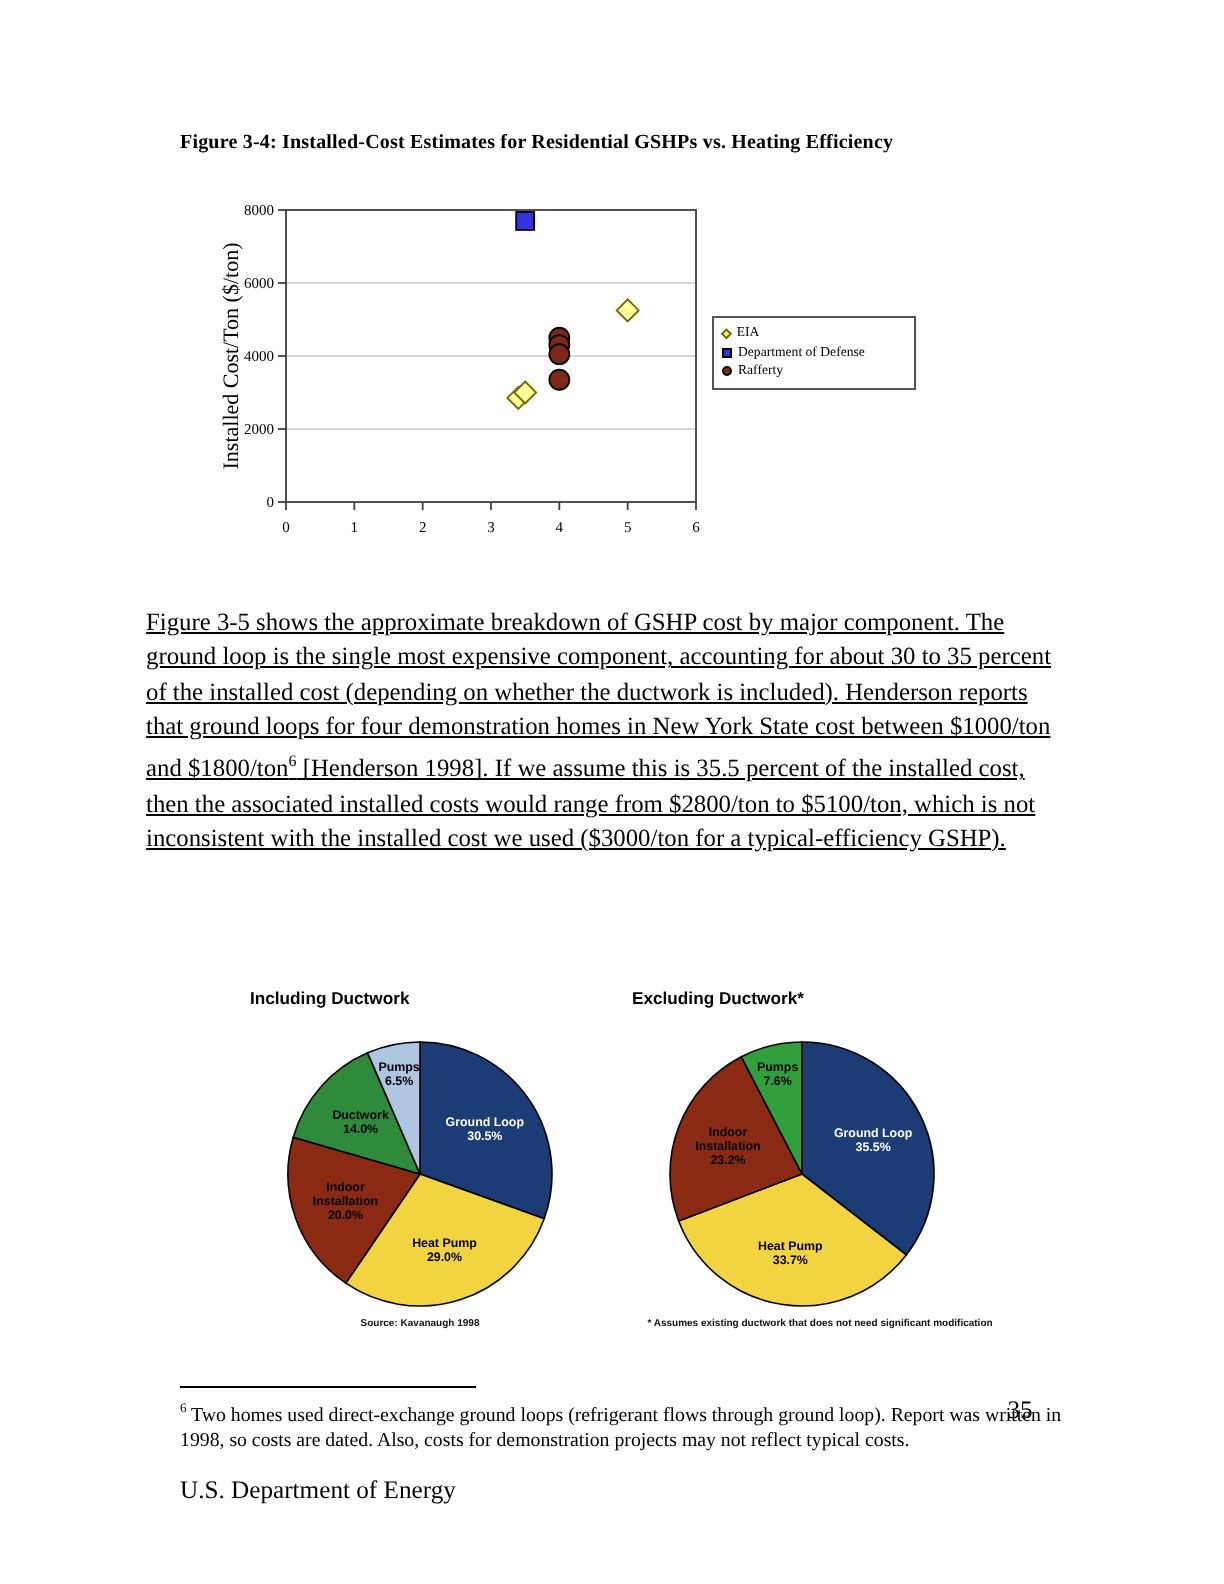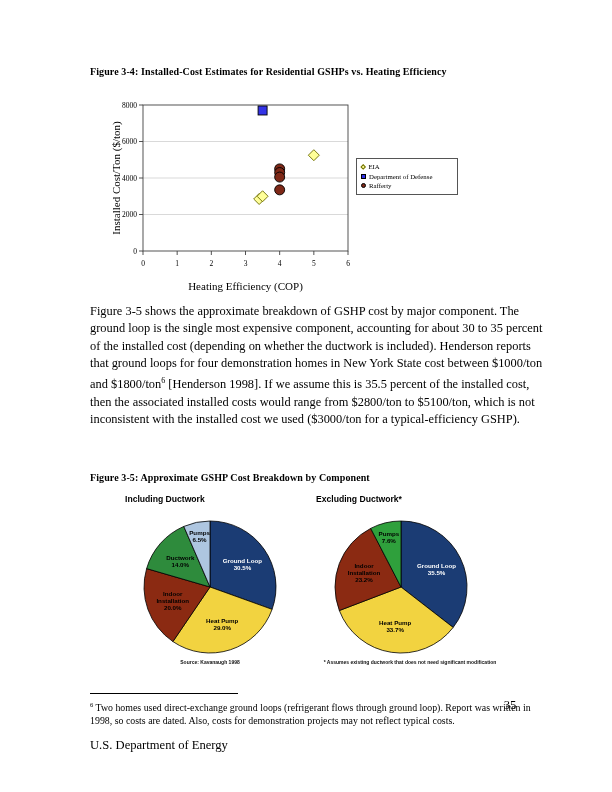--- a/index.html
+++ b/index.html
@@ -25,21 +25,21 @@
     position:absolute; left:256px; top:66px; width:102px;
     border:1px solid #555; background:#fff; padding:3px 4px 3px 4px;
     font-size:6.8px; line-height:9.5px;
   }
   .legend-item { display:flex; align-items:center; gap:3px; }
   .legend-icon { display:inline-block; width:5px; height:5px; flex:0 0 auto; }
   .legend-icon.diamond { transform:rotate(45deg); width:4.4px; height:4.4px; }
   .legend-icon.circle { border-radius:50%; }
 
   
-  #paragraph { position:absolute; left:90px; top:303px; width:460px; font-size:12.4px; line-height:17.3px; }
+  #paragraph { position:absolute; left:73px; top:303px; width:460px; font-size:12.4px; line-height:17.3px;text-decoration:underline; }
   #paragraph sup { font-size:8px; }
 
   
   .pie-title { position:absolute; width:170px; text-align:left; font-family:"Liberation Sans", sans-serif;
                font-weight:bold; font-size:8.6px; }
   #pie1-title { left:125px; top:494px; }
   #pie2-title { left:316px; top:494px; }
   .pie-svg { position:absolute; width:170px; height:150px; }
   #pie1-svg { left:125px; top:508px; }
   #pie2-svg { left:316px; top:508px; }
@@ -98,40 +98,38 @@
         <path d="M 159.16666666666666 101.4875 L 164.66666666666666 106.9875 L 159.16666666666666 112.4875 L 153.66666666666666 106.9875 Z" fill="#FFFF99" stroke="#6b6b00" stroke-width="0.9"></path>
         <path d="M 162.58333333333334 98.75 L 168.08333333333334 104.25 L 162.58333333333334 109.75 L 157.08333333333334 104.25 Z" fill="#FFFF99" stroke="#6b6b00" stroke-width="0.9"></path>
         <path d="M 213.83333333333334 57.6875 L 219.33333333333334 63.1875 L 213.83333333333334 68.6875 L 208.33333333333334 63.1875 Z" fill="#FFFF99" stroke="#6b6b00" stroke-width="0.9"></path>
         <rect x="158.08333333333334" y="13.974999999999994" width="9" height="9" fill="#3333E6" stroke="#000000" stroke-width="0.9"></rect>
         <circle cx="179.66666666666666" cy="76.875" r="5" fill="#7E2817" stroke="#000000" stroke-width="0.9"></circle>
         <circle cx="179.66666666666666" cy="80.525" r="5" fill="#7E2817" stroke="#000000" stroke-width="0.9"></circle>
         <circle cx="179.66666666666666" cy="85.0875" r="5" fill="#7E2817" stroke="#000000" stroke-width="0.9"></circle>
         <circle cx="179.66666666666666" cy="97.8625" r="5" fill="#7E2817" stroke="#000000" stroke-width="0.9"></circle>
       </svg>
     <div id="y-axis-title">Installed Cost/Ton ($/ton)</div>
-    <div id="x-axis-title">Heating Efficiency (COP)</div>
     <div id="scatter-legend">
         <div class="legend-item">
           <span class="legend-icon diamond" style="background: rgb(255, 255, 153); border: 1px solid rgb(107, 107, 0);"></span>
           <span>EIA</span>
         </div>
         <div class="legend-item">
           <span class="legend-icon square" style="background: rgb(51, 51, 230); border: 1px solid rgb(0, 0, 0);"></span>
           <span>Department of Defense</span>
         </div>
         <div class="legend-item">
           <span class="legend-icon circle" style="background: rgb(126, 40, 23); border: 1px solid rgb(0, 0, 0);"></span>
           <span>Rafferty</span>
         </div>
       </div>
   </div>
 
   <p id="paragraph"><span>Figure 3-5 shows the approximate breakdown of GSHP cost by major component.  The ground loop is the single most expensive component, accounting for about 30 to 35 percent of the installed cost (depending on whether the ductwork is included).  Henderson reports that ground loops for four demonstration homes in New York State cost between $1000/ton and $1800/ton</span><sup>6</sup><span> [Henderson 1998].  If we assume this is 35.5 percent of the installed cost, then the associated installed costs would range from $2800/ton to $5100/ton, which is not inconsistent with the installed cost we used ($3000/ton for a typical-efficiency GSHP).</span></p>
 
-  <div id="fig35-caption" class="fig-caption">Figure 3-5: Approximate GSHP Cost Breakdown by Component</div>
 
   <div id="pie1-title" class="pie-title">Including Ductwork</div>
   <div id="pie2-title" class="pie-title">Excluding Ductwork*</div>
   <svg id="pie1-svg" class="pie-svg">
       <path d="M 85 79 L 85 13 A 66 66 0 0 1 147.0981307509789 101.35670273618923 Z" fill="#1B3C74" stroke="#000" stroke-width="0.8"></path>
       <text x="117.39872881003093" y="54.92979201908617" text-anchor="middle" class="pie-label" fill="#FFFFFF"><tspan x="117.39872881003093" dy="0">Ground Loop</tspan><tspan x="117.39872881003093" dy="7">30.5%</tspan></text>
       <path d="M 85 79 L 147.0981307509789 101.35670273618923 A 66 66 0 0 1 47.902497061759405 133.5873179021211 Z" fill="#F2D340" stroke="#000" stroke-width="0.8"></path>
       <text x="97.23707297724792" y="115.36183804528808" text-anchor="middle" class="pie-label" fill="#000000"><tspan x="97.23707297724792" dy="0">Heat Pump</tspan><tspan x="97.23707297724792" dy="7">29.0%</tspan></text>
       <path d="M 85 79 L 47.902497061759405 133.5873179021211 A 66 66 0 0 1 21.620616745321755 60.58658700141088 Z" fill="#8B2A12" stroke="#000" stroke-width="0.8"></path>
       <text x="47.74112154941268" y="87.61402164171358" text-anchor="middle" class="pie-label" fill="#000000"><tspan x="47.74112154941268" dy="0">Indoor</tspan><tspan x="47.74112154941268" dy="7">Installation</tspan><tspan x="47.74112154941268" dy="7">20.0%</tspan></text>

